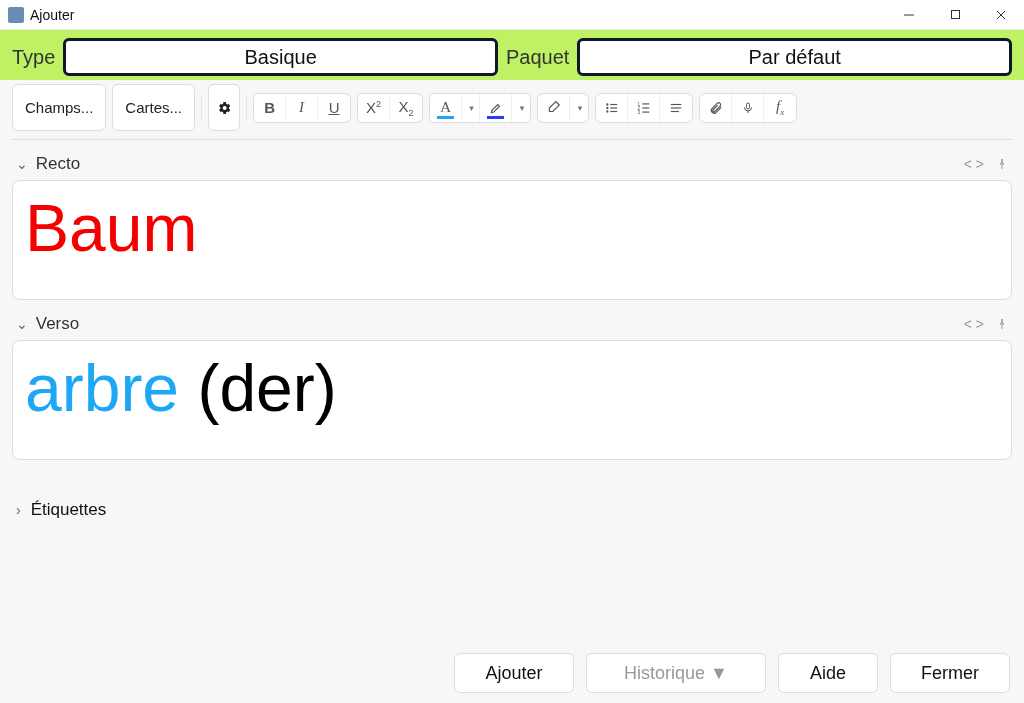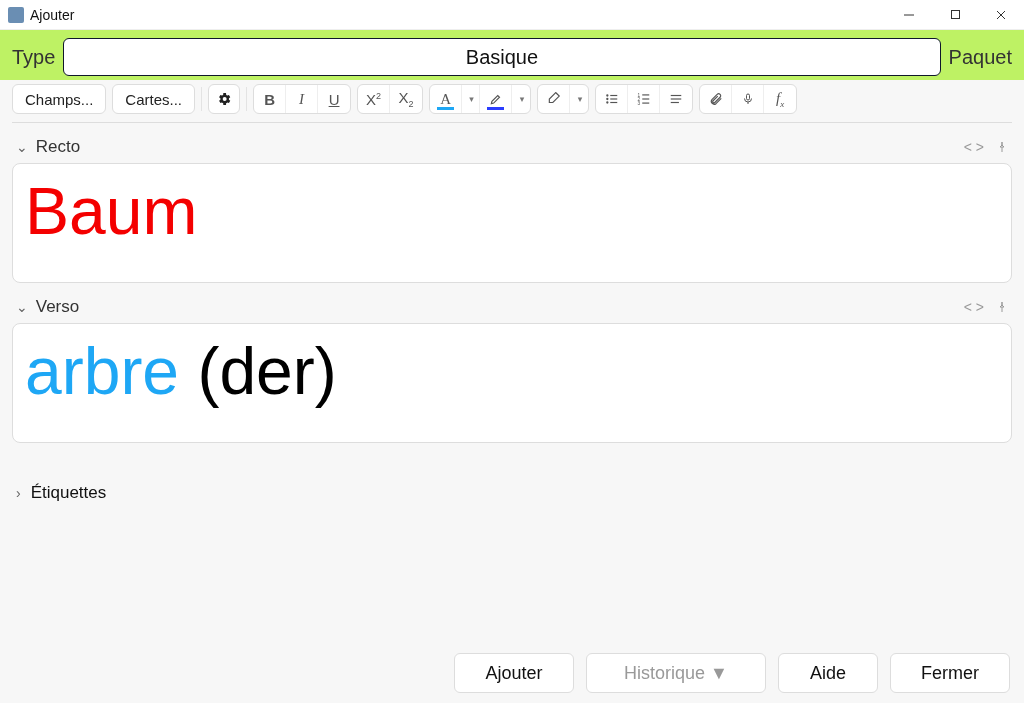--- a/index.html
+++ b/index.html
@@ -48,37 +48,37 @@
     align-items: center;
     padding: 8px 12px 4px 12px;
     gap: 8px;
     background: #bef264;
   }
   .top-label { font-size: 20px; color: #333; }
   .selector {
     flex: 1;
     height: 38px;
     background: #fff;
-    border: 1px solid #0f172a;
+    border: 3px solid #0f172a;
     border-radius: 6px;
     display: flex;
     align-items: center;
     justify-content: center;
     font-size: 20px;
   }
   
   .toolbar {
     display: flex;
     align-items: center;
     gap: 6px;
     padding: 4px 12px 8px 12px;
     flex-wrap: wrap;
   }
   .btn {
-    height: 30px;
+    height: 47px;
     background: #fff;
     border: 1px solid #ddd;
     border-radius: 6px;
     display: flex;
     align-items: center;
     justify-content: center;
     padding: 0 12px;
     font-size: 15px;
     color: #222;
   }
@@ -219,20 +219,23 @@
     </div>
   </div>
 </div>
 
 <div class="top-row">
   <div class="top-label">Type</div>
   <div class="selector">
     <span>Basique</span>
   </div>
   <div class="top-label">Paquet</div>
+  <div class="selector">
+    <span>Par défaut</span>
+  </div>
 </div>
 
 <div class="toolbar">
   <div class="btn">Champs...</div>
   <div class="btn">Cartes...</div>
   <div class="sep"></div>
   <div class="btn icon-btn">
     <span>
       <svg width="16" height="16" viewBox="0 0 24 24" fill="#222">
           <path d="M19.4 13a7.5 7.5 0 0 0 0-2l2-1.6-2-3.4-2.4.9a7.4 7.4 0 0 0-1.7-1L15 3h-4l-.3 2.9a7.4 7.4 0 0 0-1.7 1l-2.4-.9-2 3.4L6.6 11a7.5 7.5 0 0 0 0 2l-2 1.6 2 3.4 2.4-.9c.5.4 1.1.8 1.7 1L11 21h4l.3-2.9c.6-.2 1.2-.6 1.7-1l2.4.9 2-3.4-2-1.6zM13 15a3 3 0 1 1 0-6 3 3 0 0 1 0 6z"></path>

